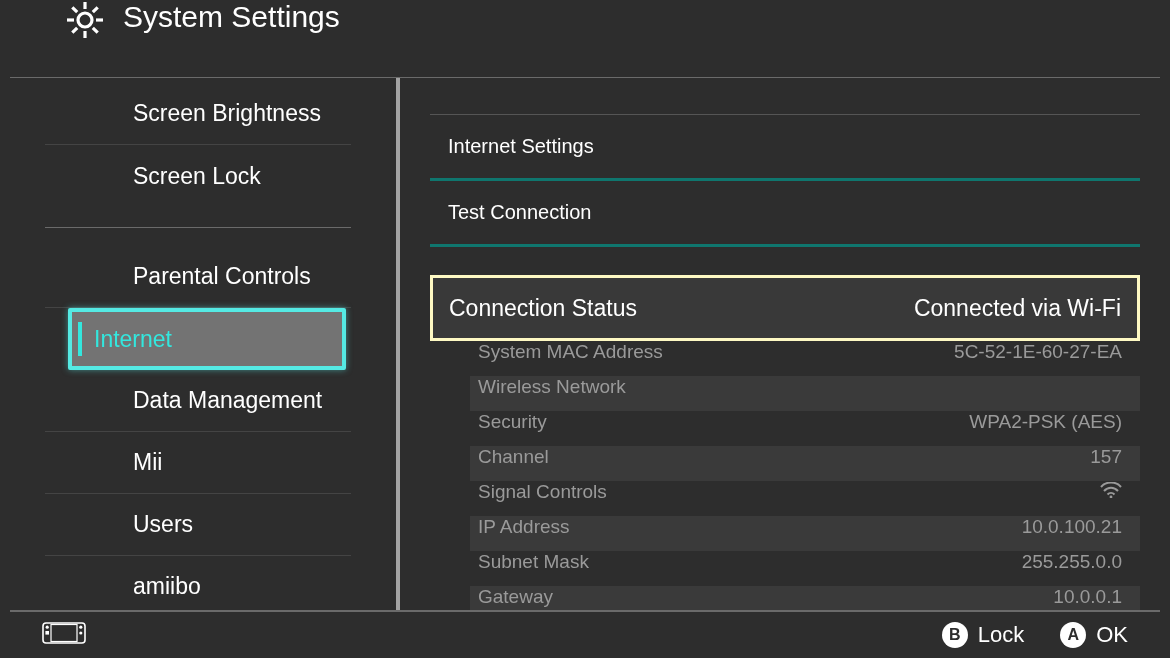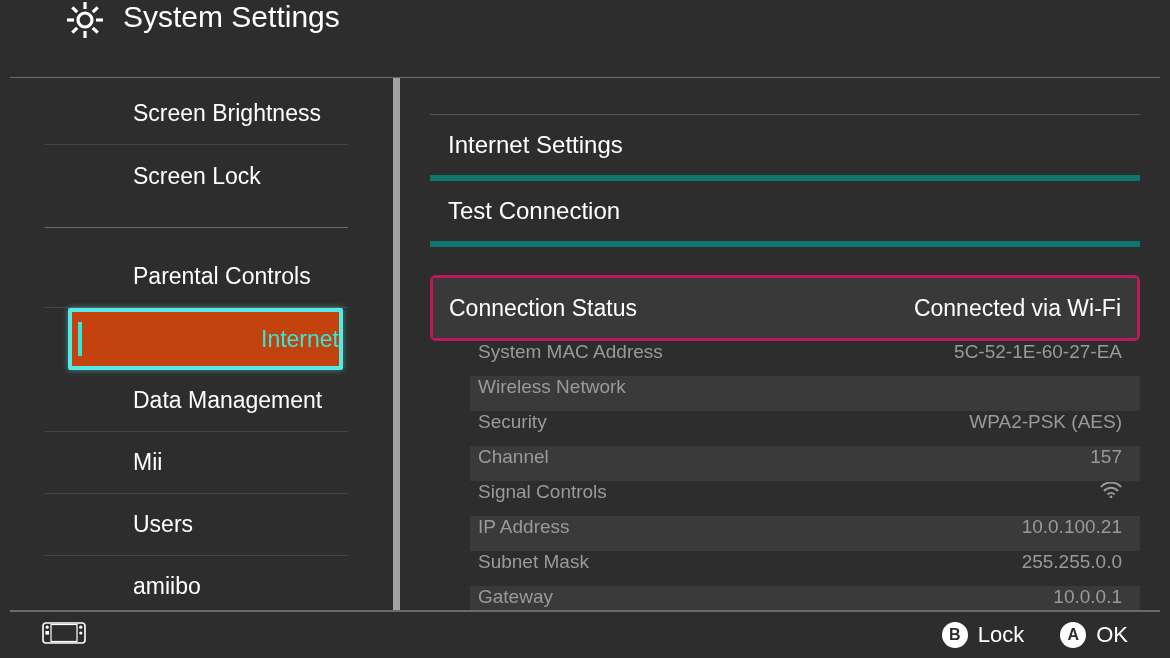--- a/index.html
+++ b/index.html
@@ -33,82 +33,81 @@
       font-weight: 400;
       color: #fff;
     }
     .body {
       display: flex;
       height: 532px;
     }
     .sidebar {
       width: 400px;
       padding-top: 5px;
-      border-right: 7px solid #a3a3a3;
+      border-right: 4px solid #a3a3a3;
       margin-right: 0;
     }
     .sidebar-item {
       height: 62px;
       display: flex;
       align-items: center;
       padding-left: 88px;
       font-size: 23px;
       color: #fff;
       position: relative;
       border-bottom: 1px solid #444;
       margin: 0 45px 0 45px;
       cursor: pointer;
     }
     .sidebar-divider {
       height: 1px;
       background: #6a6a6a;
       margin: 20px 45px 18px 45px;
     }
     .sidebar-item.selected {
-      background: #c2410c;
+      background: #737373;
       color: #33e7de;
       margin: 0 50px 0 68px;
       padding-left: 22px;
       border: 4px solid #55eae4;
       border-radius: 2px;
       box-shadow: 0 0 6px rgba(85,234,228,0.5);
-      justify-content: flex-end;
     }
     .sidebar-item.selected::before {
       content: '';
       position: absolute;
       left: 6px;
       top: 10px;
       bottom: 10px;
       width: 4px;
       background: #33e7de;
     }
     .main {
       flex: 1;
       padding: 36px 30px 0 30px;
       overflow: hidden;
     }
     .menu-item {
       height: 66px;
       display: flex;
       align-items: center;
       padding: 0 18px;
-      font-size: 24px;
-      color: #fff;
-      border-bottom: 6px solid #0f766e;
+      font-size: 20px;
+      color: #fff;
+      border-bottom: 3px solid #0f766e;
       cursor: pointer;
     }
     .menu-block {
       border-top: 1px solid #555;
       margin-bottom: 28px;
     }
     .status-block {
-      border: 3px solid #be185d;
+      border: 3px solid #fef9c3;
       margin-bottom: 0;
-      border-radius: 6px;
+      border-radius: 0;
     }
     .status-row {
       height: 60px;
       display: flex;
       align-items: center;
       justify-content: space-between;
       padding: 0 16px;
       font-size: 23px;
       color: #fff;
       background: #393939;

